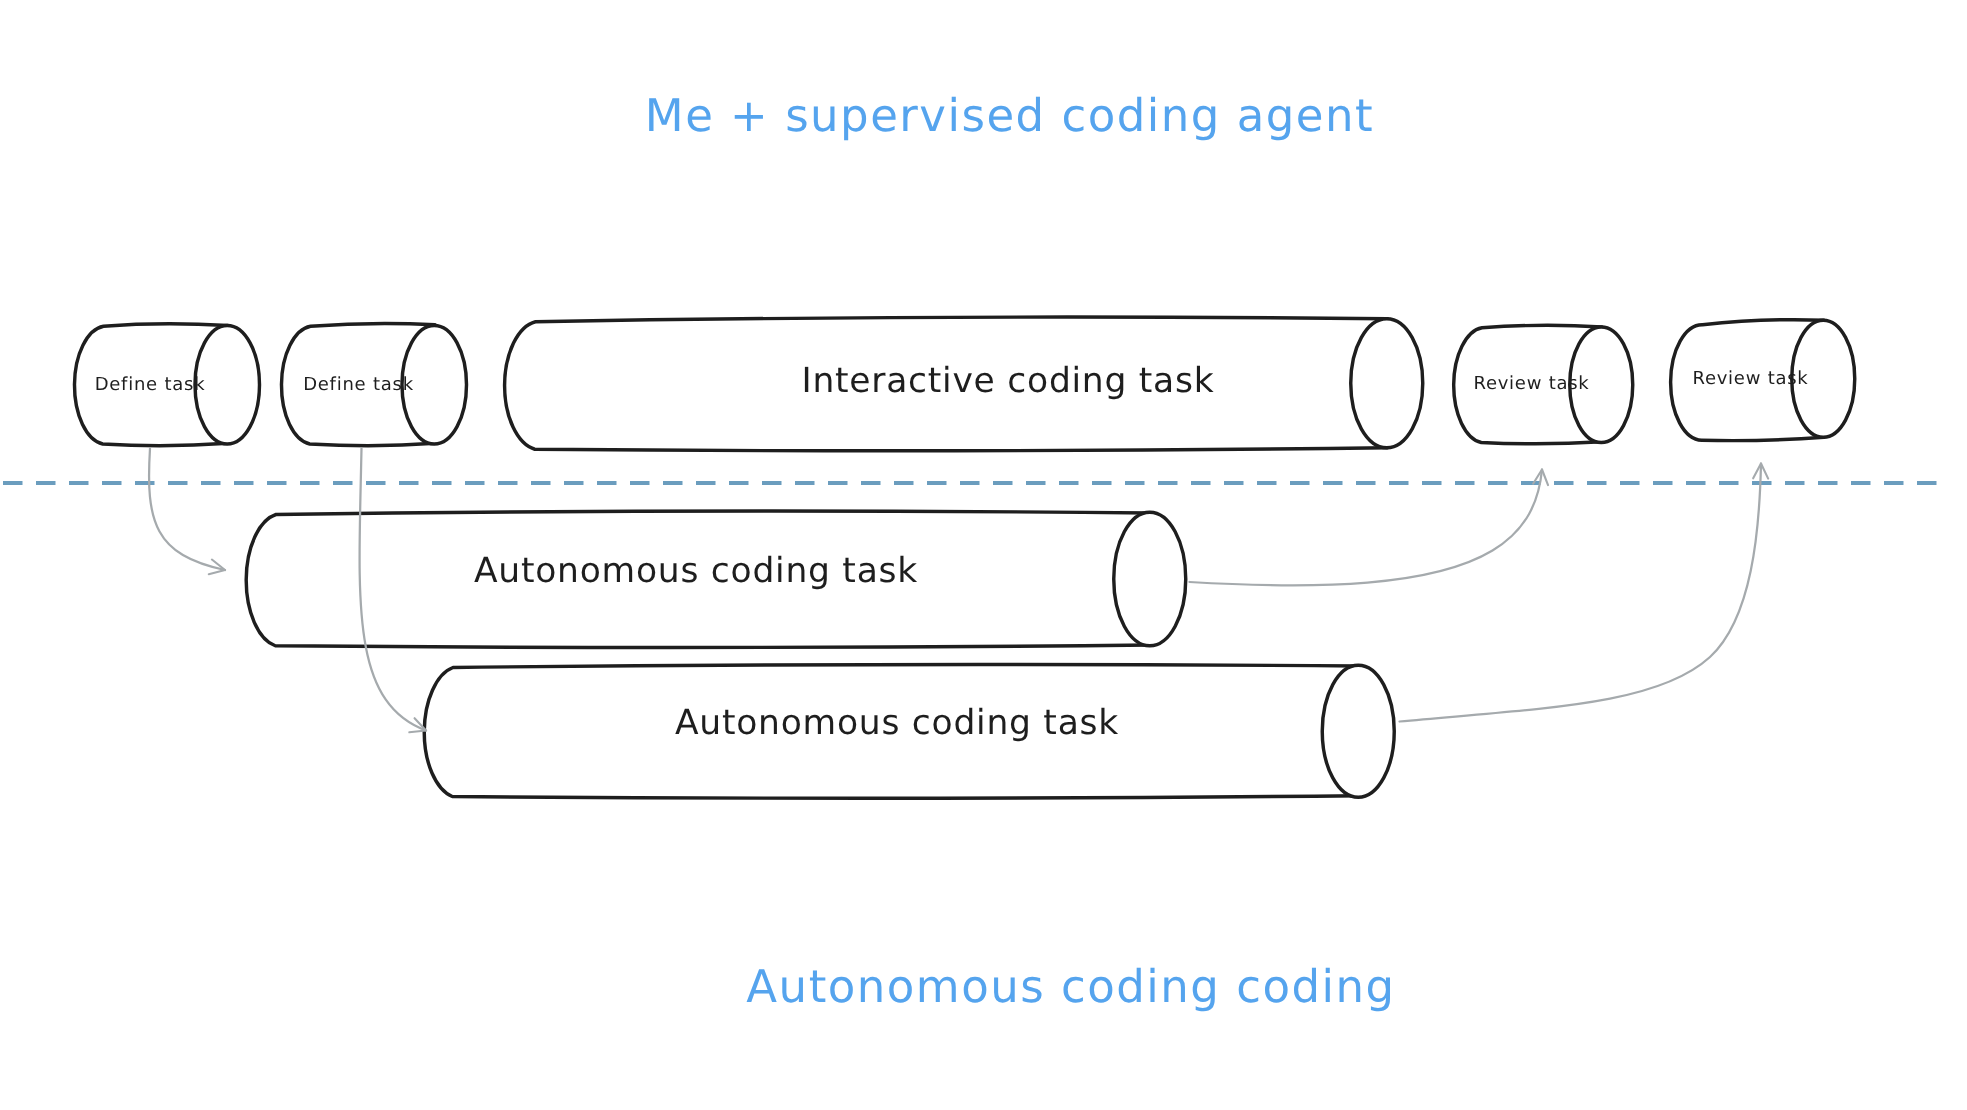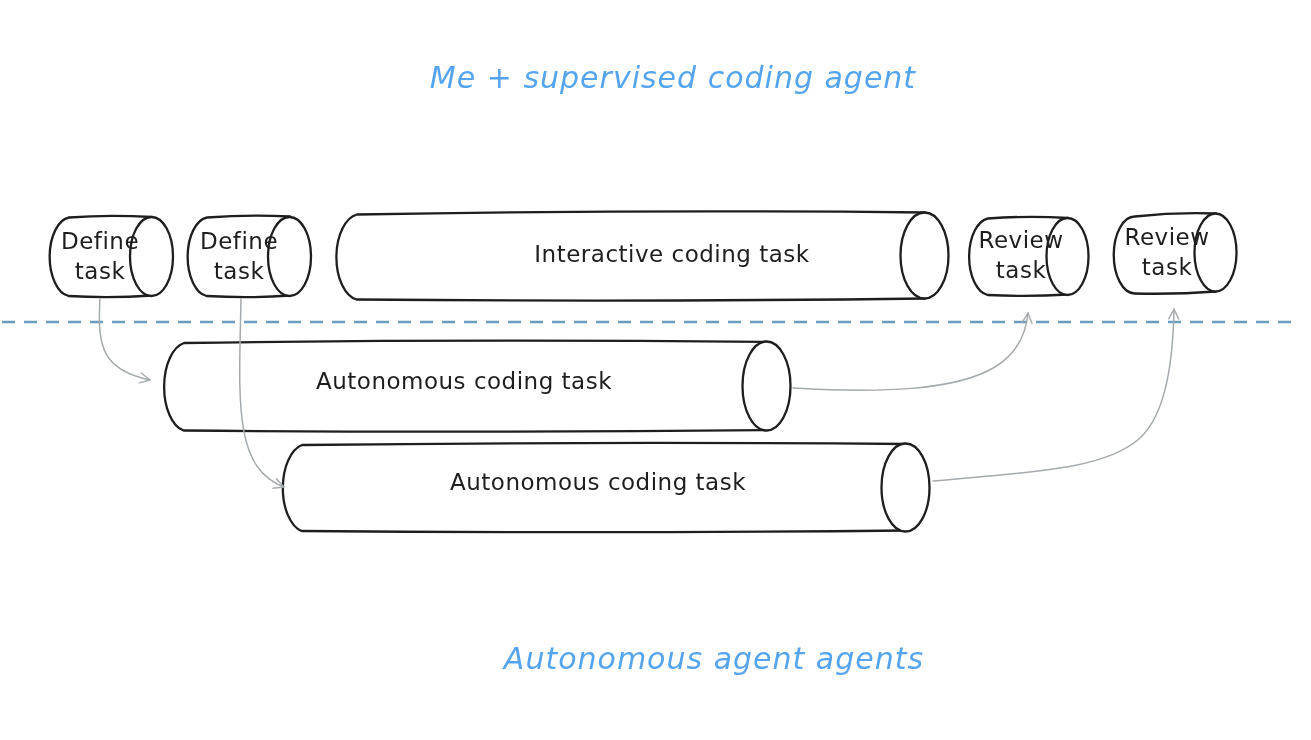--- a/index.html
+++ b/index.html
@@ -27,26 +27,25 @@
     letter-spacing: 0.5px;
     line-height: 1.3;
     user-select: none;
   }
   .title {
     color: #55a4ee;
     font-size: 30px;
     letter-spacing: 1px;
     white-space: nowrap;
     transform: translateX(-50%);
-    font-style: italic;
   }
   .title-top    { left: 673px; top: 58px; }
   .title-bottom { left: 714px; top: 639px; }
   .cyl-label-sm {
-    font-size: 23px;
+    font-size: 12px;
     width: 84px;
     display: flex;
     align-items: center;
     justify-content: center;
     height: 54px;
   }
   .cyl-label-lg {
     font-size: 23px;
     width: 420px;
     white-space: nowrap;
@@ -123,14 +122,14 @@
   <div class="label title title-top">Me + supervised coding agent</div>
 
   <div class="label cyl-label-sm lbl-define1">Define task</div>
   <div class="label cyl-label-sm lbl-define2">Define task</div>
   <div class="label cyl-label-lg lbl-interactive">Interactive coding task</div>
   <div class="label cyl-label-sm lbl-review1">Review task</div>
   <div class="label cyl-label-sm lbl-review2">Review task</div>
   <div class="label cyl-label-lg lbl-auto1">Autonomous coding task</div>
   <div class="label cyl-label-lg lbl-auto2">Autonomous coding task</div>
 
-  <div class="label title title-bottom">Autonomous agent agents</div>
+  <div class="label title title-bottom">Autonomous coding coding</div>
 </div>
 
 </body></html>

